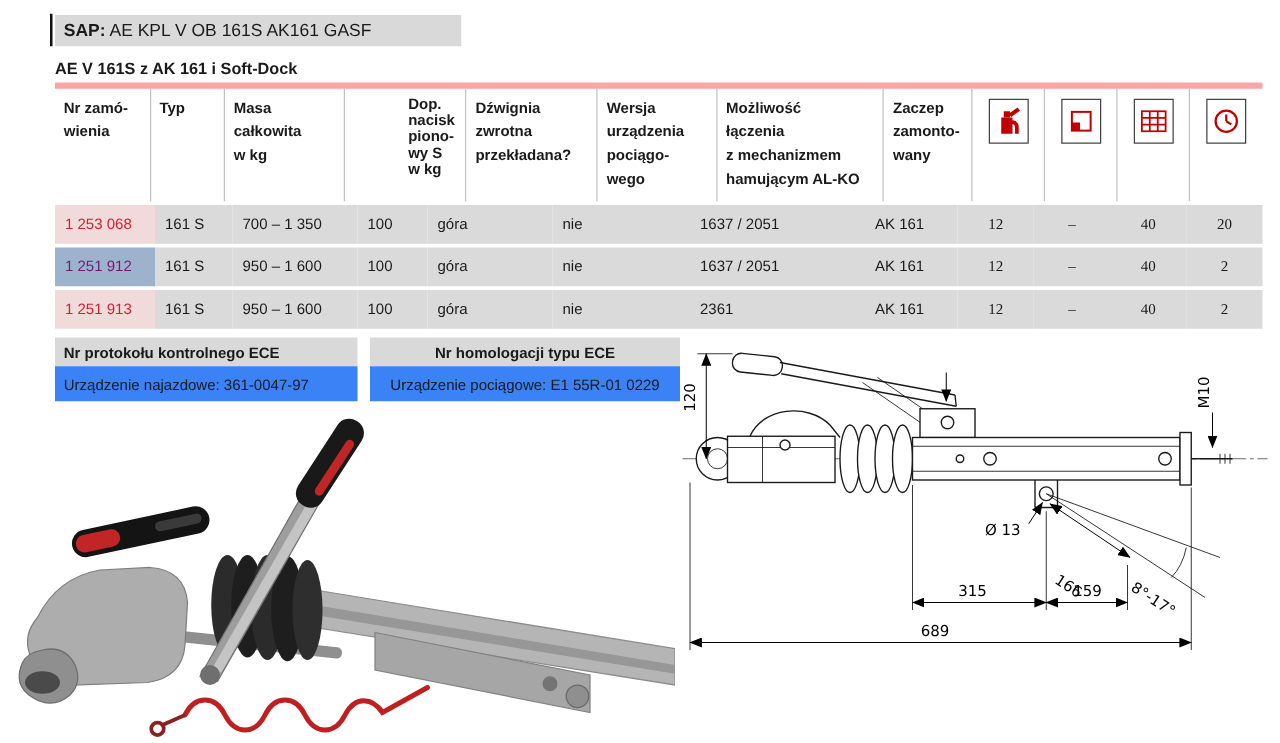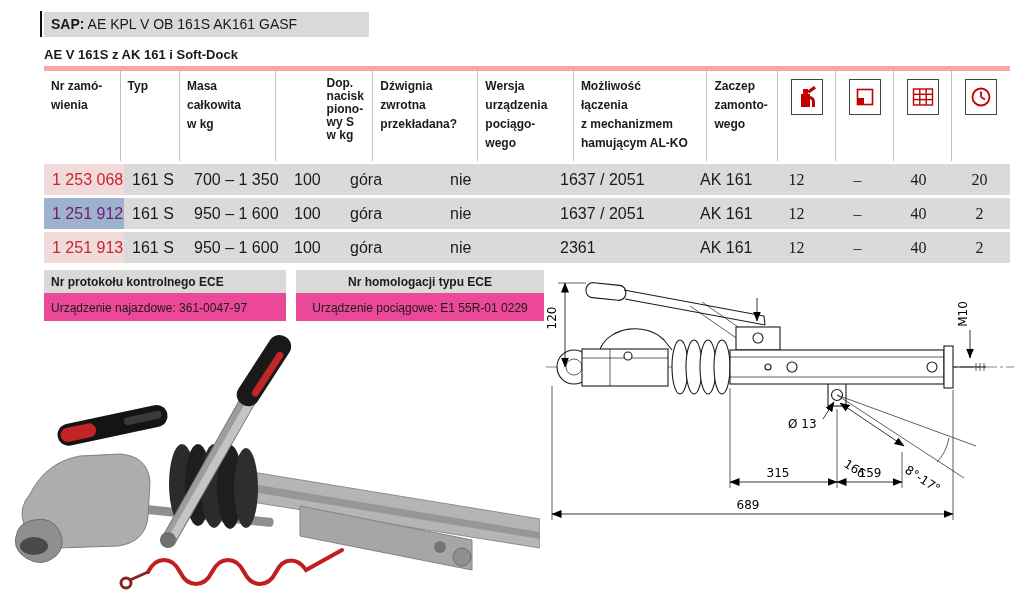--- a/index.html
+++ b/index.html
@@ -12,29 +12,29 @@
   .ptable{position:absolute;left:44px;top:66px;width:966px;border-top:5px solid #fca5a5;}
   .thead{display:flex;height:90px;}
   .hc{box-sizing:border-box;font-size:12px;font-weight:bold;line-height:19px;padding:6px 4px 0 7px;white-space:pre-line;border-right:1px solid #c2c2c2;}
   .hc.tight{line-height:13px;margin-left:44px;}
   .hic{box-sizing:border-box;display:flex;justify-content:center;align-items:flex-start;padding-top:8px;border-right:1px solid #c2c2c2;}
   .hic:last-child{border-right:none;}
   .iconbox{width:30px;height:34px;border:1px solid #444;background:#fff;display:flex;align-items:center;justify-content:center;}
   .c1{width:80px;} .c2{width:62px;} .c3{width:100px;} .c4{width:56px;} .c5{width:100px;}
   .c6{width:110px;} .c7{width:140px;} .c8{width:74px;} .ci{width:61px;}
   .trow{display:flex;height:31px;margin-top:3px;}
-  .td{box-sizing:border-box;font-size:16px;line-height:31px;padding:0 0 0 8px;background:#dadada;overflow:hidden;white-space:nowrap;}
+  .td{box-sizing:border-box;font-size:12px;line-height:31px;padding:0 0 0 8px;background:#dadada;overflow:hidden;white-space:nowrap;}
   .td.center{text-align:center;padding:0;font-family:Liberation Serif, serif;}
   .td.ordernum{background:#f1dbda;color:#cd2430;}
   .trow[data-highlighted="true"] .td.ordernum{background:#9db3cd;color:#701a75;}
   .ece-box{position:absolute;top:270px;}
   .ece-box.b1{left:44px;width:242px;}
   .ece-box.b2{left:296px;width:248px;text-align:center;}
   .ece-title{background:#d9d9d9;font-size:12px;font-weight:bold;padding:5px 7px 4px 7px;}
-  .ece-body{background:#ec4899;font-size:12px;padding:8px 7px 6px 7px;white-space:nowrap;}
+  .ece-body{background:#3b82f6;font-size:12px;padding:8px 7px 6px 7px;white-space:nowrap;}
   .photo{position:absolute;left:0px;top:334px;width:540px;height:260px;}
   .tech{position:absolute;left:540px;top:266px;width:484px;height:300px;}
   .tech .dev{stroke:#1a1a1a;stroke-width:1.1;fill:#fff;}
   .tech .devl{stroke:#1a1a1a;stroke-width:1.1;fill:none;}
   .tech .thin{stroke:#1a1a1a;stroke-width:0.7;fill:none;}
   .tech .dim{stroke:#000;stroke-width:0.8;fill:none;}
   .tech .cl{stroke:#555;stroke-width:0.7;stroke-dasharray:14 3 3 3;}
   .tech text{font-family:"DejaVu Sans",sans-serif;font-size:12px;fill:#000;}
 </style>
 </head>
@@ -69,21 +69,21 @@
       <div class="hc c5">Wersja
 urządzenia
 pociągo-
 wego</div>
       <div class="hc c7">Możliwość
 łączenia
 z mechanizmem
 hamującym AL-KO</div>
       <div class="hc c8">Zaczep
 zamonto-
-wego</div>
+wany</div>
       <div class="hic ci">
         <span class="iconbox">
           <svg width="22" height="26" viewBox="0 0 22 26">
             <path d="M5,10 h9 v13 h-9 z" fill="#c00000"></path>
             <path d="M7,5 h5 v5 h-5 z" fill="#c00000"></path>
             <path d="M11,7 l7,-5 2,2.5 -7,5 z" fill="#c00000"></path>
             <path d="M14,12 q5,1 5,6 v5 h-3 v-5 q0,-3 -3,-3 z" fill="#c00000"></path>
           </svg>
         </span>
       </div>

